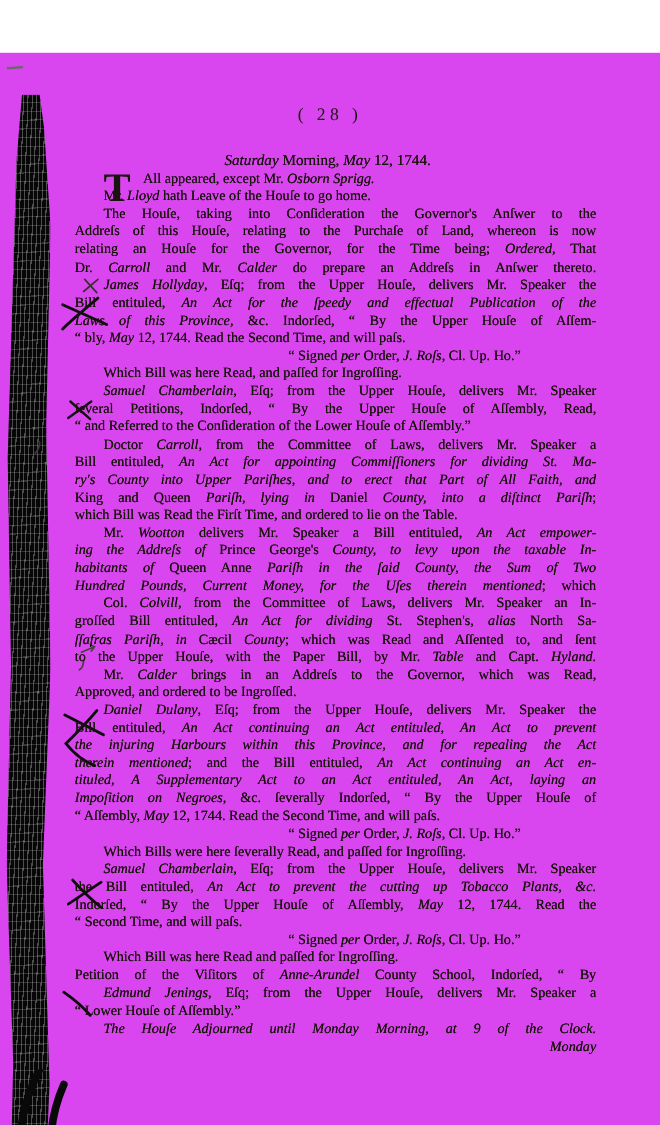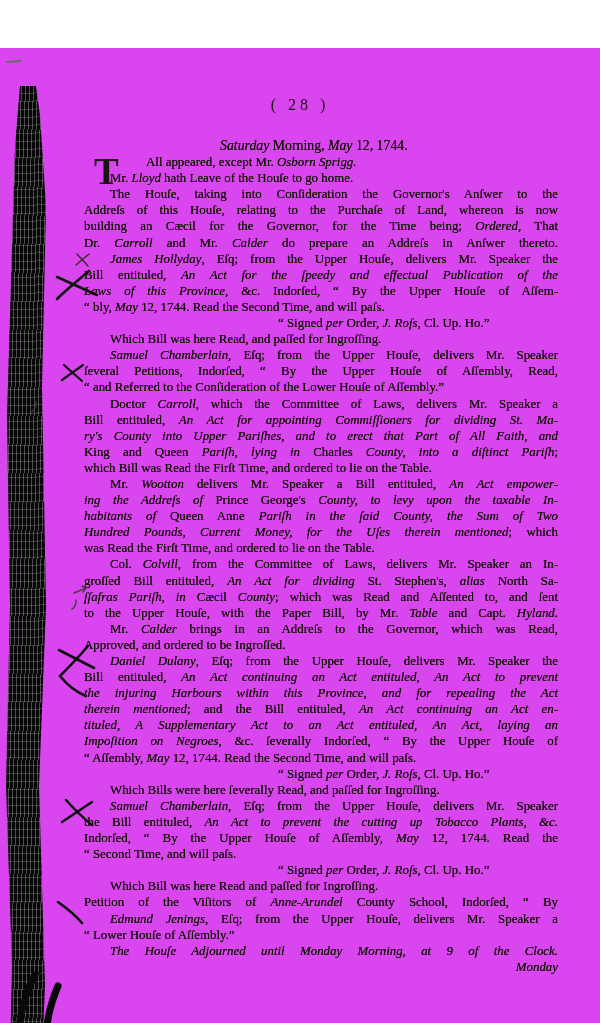--- a/index.html
+++ b/index.html
@@ -28,21 +28,21 @@
   
   #page-number{
     position:absolute;left:250px;top:48px;width:100px;
     text-align:center;font-size:16px;letter-spacing:4px;
   }
   #dropcap{
     position:absolute;left:94px;top:109px;width:28px;height:32px;
     font-size:37px;line-height:30px;font-weight:bold;
   }
   #text-block{
-    position:absolute;left:84px;top:90px;width:474px;
+    position:absolute;left:68px;top:90px;width:474px;
   }
   .line{
     position:relative;height:16.1px;line-height:16.1px;
     font-size:12.9px;white-space:nowrap;
     text-shadow:0 0 .35px currentColor;
   }
   .line.j{white-space:normal;text-align:justify;text-align-last:justify;}
   .date{padding-left:136px;font-size:13.8px;}
   .dc1{padding-left:40px;}
   .dc2{padding-left:62px;}
@@ -93,41 +93,40 @@
       </svg>
     </div>
   <div id="page-number">( 28 )</div>
   <div id="dropcap">T</div>
   <div id="text-block">
       <div class="line date"><span class="it">Saturday</span><span> Morning, </span><span class="it">May</span><span> 12, 1744.</span></div>
       <div class="line dc2"><span>All appeared, except Mr. </span><span class="it">Osborn Sprigg.</span></div>
       <div class="line first"><span>Mr. </span><span class="it">Lloyd</span><span> hath Leave of the Houſe to go home.</span></div>
       <div class="line first j"><span>The Houſe, taking into Conſideration the Governor's Anſwer to the</span></div>
       <div class="line body j"><span>Addreſs of this Houſe, relating to the Purchaſe of Land, whereon is now</span></div>
-      <div class="line body j"><span>building an Cæcil for the Governor, for the Time being; </span><span class="it">Ordered,</span><span> That</span></div>
+      <div class="line body j"><span>relating an Houſe for the Governor, for the Time being; </span><span class="it">Ordered,</span><span> That</span></div>
       <div class="line body j"><span>Dr. </span><span class="it">Carroll</span><span> and Mr. </span><span class="it">Calder</span><span> do prepare an Addreſs in Anſwer thereto.</span></div>
       <div class="line first j"><span class="it">James Hollyday</span><span>, Eſq; from the Upper Houſe, delivers Mr. Speaker the</span></div>
       <div class="line body j"><span>Bill entituled, </span><span class="it">An Act for the ſpeedy and effectual Publication of the</span></div>
       <div class="line body j"><span class="it">Laws of this Province,</span><span> &amp;c. Indorſed, “ By the Upper Houſe of Aſſem-</span></div>
       <div class="line body"><span>“ bly, </span><span class="it">May</span><span> 12, 1744. Read the Second Time, and will paſs.</span></div>
       <div class="line signed"><span>“ Signed </span><span class="it">per</span><span> Order, </span><span class="it">J. Roſs</span><span>, Cl. Up. Ho.”</span></div>
       <div class="line first"><span>Which Bill was here Read, and paſſed for Ingroſſing.</span></div>
       <div class="line first j"><span class="it">Samuel Chamberlain</span><span>, Eſq; from the Upper Houſe, delivers Mr. Speaker</span></div>
       <div class="line body j"><span>ſeveral Petitions, Indorſed, “ By the Upper Houſe of Aſſembly, Read,</span></div>
       <div class="line body"><span>“ and Referred to the Conſideration of the Lower Houſe of Aſſembly.”</span></div>
-      <div class="line first j"><span>Doctor </span><span class="it">Carroll</span><span>, which the Committee of Laws, delivers Mr. Speaker a</span></div>
+      <div class="line first j"><span>Doctor </span><span class="it">Carroll</span><span>, from the Committee of Laws, delivers Mr. Speaker a</span></div>
       <div class="line body j"><span>Bill entituled, </span><span class="it">An Act for appointing Commiſſioners for dividing St. Ma-</span></div>
       <div class="line body j"><span class="it">ry's County into Upper Pariſhes, and to erect that Part of All Faith, and</span></div>
-      <div class="line body j"><span>King and Queen </span><span class="it">Pariſh, lying in</span><span> Charles </span><span class="it">County, into a diſtinct Pariſh</span><span>;</span></div>
+      <div class="line body j"><span>King and Queen </span><span class="it">Pariſh, lying in</span><span> Daniel </span><span class="it">County, into a diſtinct Pariſh</span><span>;</span></div>
       <div class="line body"><span>which Bill was Read the Firſt Time, and ordered to lie on the Table.</span></div>
       <div class="line first j"><span>Mr. </span><span class="it">Wootton</span><span> delivers Mr. Speaker a Bill entituled, </span><span class="it">An Act empower-</span></div>
       <div class="line body j"><span class="it">ing the Addreſs of</span><span> Prince George's </span><span class="it">County, to levy upon the taxable In-</span></div>
       <div class="line body j"><span class="it">habitants of</span><span> Queen Anne </span><span class="it">Pariſh in the ſaid County, the Sum of Two</span></div>
       <div class="line body j"><span class="it">Hundred Pounds, Current Money, for the Uſes therein mentioned</span><span>; which</span></div>
-      <div class="line body"><span>was Read the Firſt Time, and ordered to lie on the Table.</span></div>
       <div class="line first j"><span>Col. </span><span class="it">Colvill</span><span>, from the Committee of Laws, delivers Mr. Speaker an In-</span></div>
       <div class="line body j"><span>groſſed Bill entituled, </span><span class="it">An Act for dividing</span><span> St. Stephen's, </span><span class="it">alias</span><span> North Sa-</span></div>
       <div class="line body j"><span class="it">ſſafras Pariſh, in</span><span> Cæcil </span><span class="it">County</span><span>; which was Read and Aſſented to, and ſent</span></div>
       <div class="line body j"><span>to the Upper Houſe, with the Paper Bill, by Mr. </span><span class="it">Table</span><span> and Capt. </span><span class="it">Hyland.</span></div>
       <div class="line first j"><span>Mr. </span><span class="it">Calder</span><span> brings in an Addreſs to the Governor, which was Read,</span></div>
       <div class="line body"><span>Approved, and ordered to be Ingroſſed.</span></div>
       <div class="line first j"><span class="it">Daniel Dulany</span><span>, Eſq; from the Upper Houſe, delivers Mr. Speaker the</span></div>
       <div class="line body j"><span>Bill entituled, </span><span class="it">An Act continuing an Act entituled, An Act to prevent</span></div>
       <div class="line body j"><span class="it">the injuring Harbours within this Province, and for repealing the Act</span></div>
       <div class="line body j"><span class="it">therein mentioned</span><span>; and the Bill entituled, </span><span class="it">An Act continuing an Act en-</span></div>

